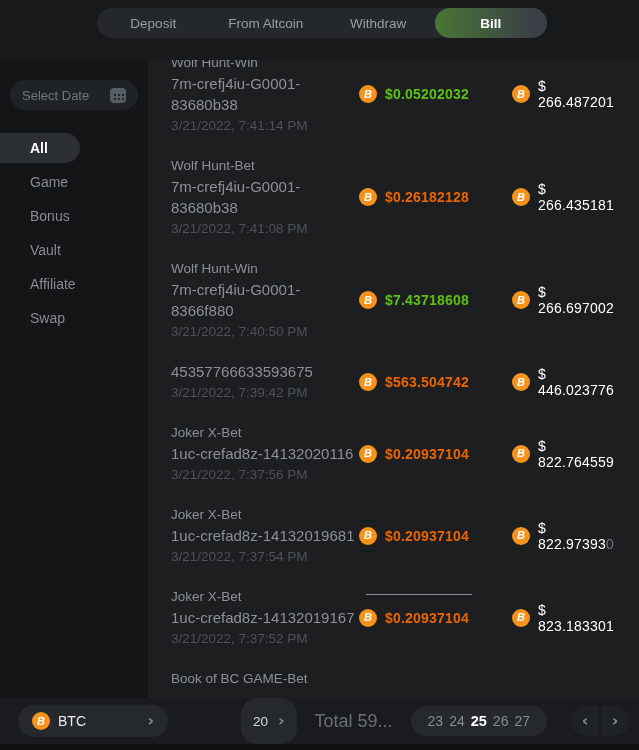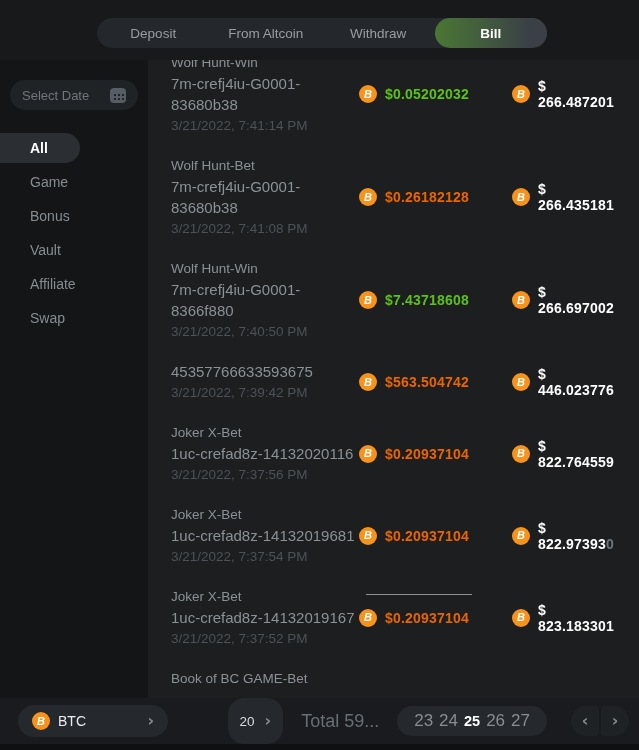--- a/index.html
+++ b/index.html
@@ -1,20 +1,20 @@
 <!DOCTYPE html>
 <html style="--win: #5dc118; --bet: #ea6500; --btcorange: #f7931a; --tabgreen: #4a7734;"><head>
 <meta charset="utf-8">
 <style>
   * { margin:0; padding:0; box-sizing:border-box; }
   html,body { width:639px; height:750px; overflow:hidden; }
   body { background:#17191a; font-family:"Liberation Sans",sans-serif; -webkit-font-smoothing:antialiased; }
 
   
-  .topbar { height:60px; padding-top:18px; }
+  .topbar { height:60px; padding-top:8px; }
   .tabbar { margin-left:97px; width:450px; height:30px; background:#24272b; border-radius:16px; display:flex; align-items:stretch; }
   .tab { flex:1; display:flex; align-items:center; justify-content:center; color:#989ea4; font-size:13.5px; border-radius:16px; cursor:pointer; }
   .tab.active { background:linear-gradient(90deg, var(--tabgreen,#4a7734) 0%, #3a4046 85%); color:#ffffff; font-weight:700; }
 
   
   .main { display:flex; height:638px; }
   .sidebar { width:148px; background:#141517; flex:none; }
   .select-date { margin:20px 10px 0 10px; width:128px; height:30px; background:#1f2326; border-radius:15px; display:flex; align-items:center; padding:0 12px; color:#70767b; font-size:13px; cursor:pointer; }
   .cal { margin-left:auto; width:16px; height:15px; background:#565d64; border-radius:4px; position:relative; }
   .cal i { position:absolute; left:3.5px; top:6px; width:2px; height:2px; background:#1f2326;
@@ -30,37 +30,37 @@
   .tx-name { color:#8b9196; font-size:13.5px; line-height:21px; }
   .tx-id   { color:#8b9196; font-size:15px; line-height:21px; white-space:pre-line; }
   .tx-date { color:#4c5257; font-size:13.5px; line-height:21px; }
   .cell { display:flex; align-items:center; gap:8px; }
   .amount-cell { width:153px; flex:none; }
   .balance-cell { flex:1; }
   .btc { width:18px; height:18px; flex:none; border-radius:50%; background:var(--btcorange,#f7931a); color:#fff; font-weight:700; font-style:italic; font-size:11px; display:inline-flex; align-items:center; justify-content:center; line-height:1; }
   .amount { font-size:14px; font-weight:700; letter-spacing:.2px; }
   .amount.win { color:var(--win,#5dc118); }
   .amount.bet { color:var(--bet,#ea6500); }
-  .balance { color:#ffffff; font-size:14px; font-weight:700; letter-spacing:.2px; }
+  .balance { color:#ffffff; font-size:14px; font-weight:400; letter-spacing:.2px; }
   .balance .dim { color:#6e757b; }
   .short-divider { position:absolute; left:218px; top:534px; width:106px; height:1px; background:#8d9297; }
 
   
   .bottombar { height:46px; background:#191b1e; display:flex; align-items:center; padding:0 10px 0 18px; }
   .bottom-edge { height:6px; background:#0e1011; }
   .pill { background:#25282c; border-radius:16px; height:32px; display:flex; align-items:center; cursor:pointer; }
   .currency { width:150px; padding:0 14px; gap:8px; }
   .currency .label { color:#e9ebed; font-size:14px; }
   .chev { color:#858b91; font-size:16px; font-weight:700; line-height:1; font-family:"DejaVu Sans",sans-serif; }
   .currency .chev { margin-left:auto; }
   .fright { margin-left:auto; display:flex; align-items:center; }
   .pagesize { height:46px; padding:0 12px; gap:10px; color:#d8dbde; font-size:13.5px; margin-right:18px; }
   .total { color:#686f75; font-size:18px; margin-right:18px; }
   .pagination { height:30px; padding:0 14px; margin-right:24px; }
-  .pg { color:#878d93; font-size:17px; margin:0 3px; cursor:pointer; }
+  .pg { color:#878d93; font-size:14px; margin:0 3px; cursor:pointer; }
   .pg.active { color:#ffffff; font-weight:700; font-size:14.5px; }
   .pager { display:flex; gap:2px; }
   .pgbtn { width:28px; height:30px; background:#1f2225; border:none; display:flex; align-items:center; justify-content:center; cursor:pointer; }
   .pgbtn.left { border-radius:15px 3px 3px 15px; }
   .pgbtn.right { border-radius:3px 15px 15px 3px; }
 </style>
 </head>
 <body>
 
 <div class="app">

